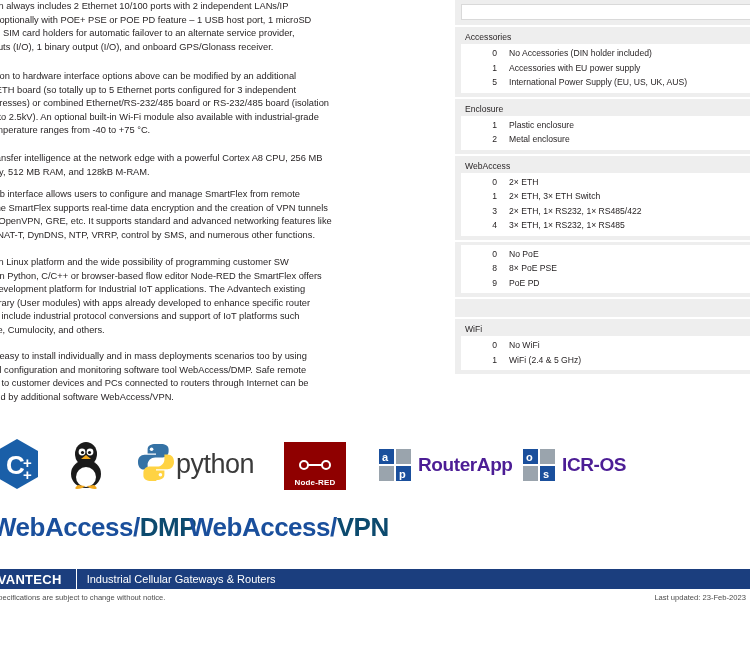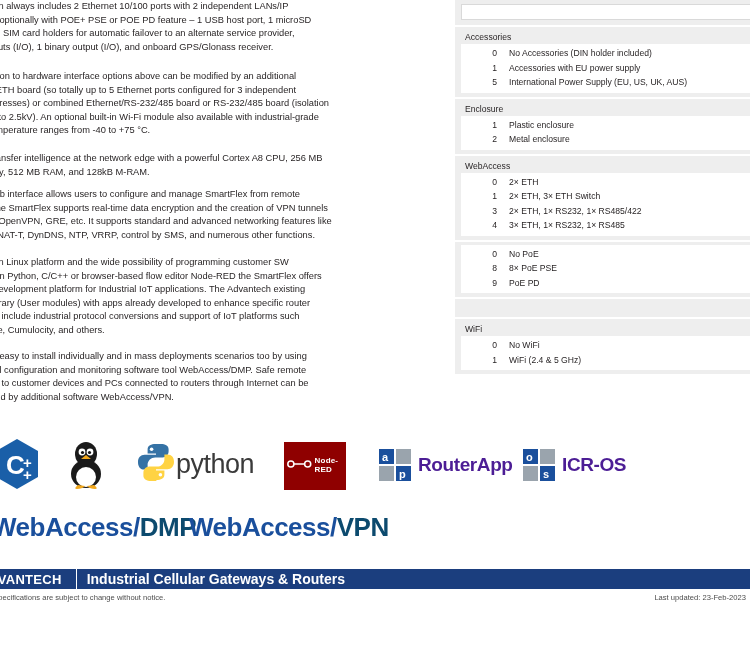--- a/index.html
+++ b/index.html
@@ -123,21 +123,21 @@
     font-size: 27px;
     color: #3a3a3a;
     letter-spacing: -0.5px;
   }
 
   .nodered {
     width: 62px;
     height: 48px;
     background: #8f0000;
     display: flex;
-    flex-direction: row;
+    flex-direction: column;
     align-items: center;
     justify-content: flex-end;
     padding-bottom: 3px;
     box-sizing: border-box;
   }
   .nodered .nr-label {
     color: #ffffff;
     font-size: 8px;
     font-weight: bold;
     letter-spacing: 0.2px;
@@ -192,22 +192,22 @@
     font-family: "Liberation Sans", sans-serif;
   }
   .footer-divider {
     width: 1px;
     height: 20px;
     background: #ffffff;
     margin: 0 10px 0 14px;
   }
   .footer-title {
     color: #ffffff;
-    font-size: 14px;
-    font-weight: bold;
+    font-size: 11px;
+    font-weight: normal;
   }
   .footer-note {
     position: absolute;
     left: 0;
     top: 593px;
     width: 750px;
     font-size: 7.6px;
     color: #4d4d4d;
   }
   .footer-note .left {

